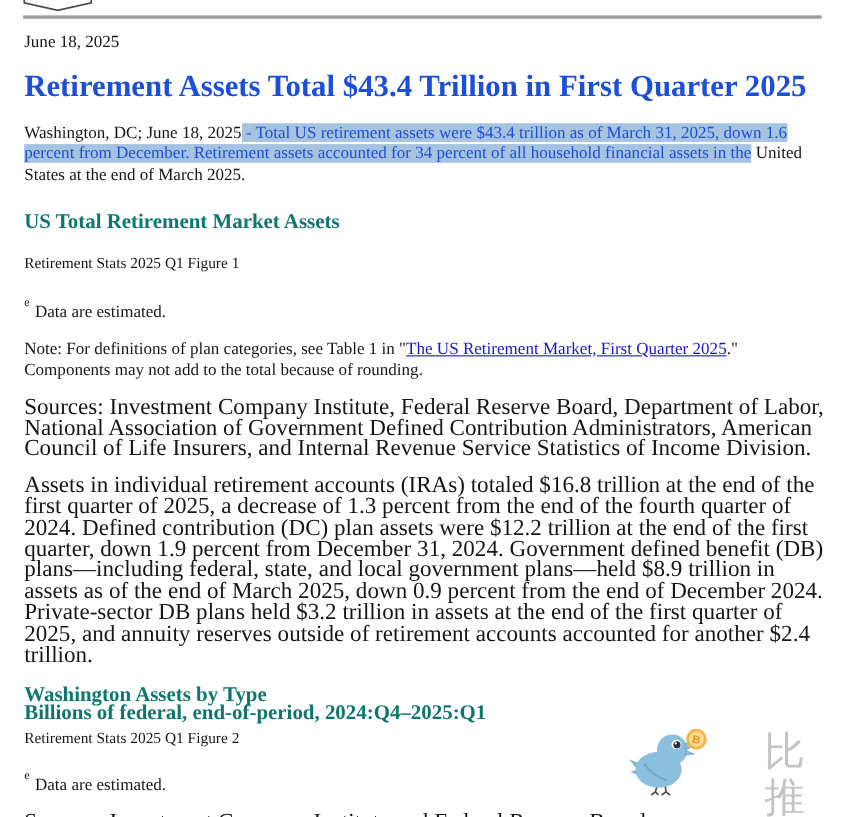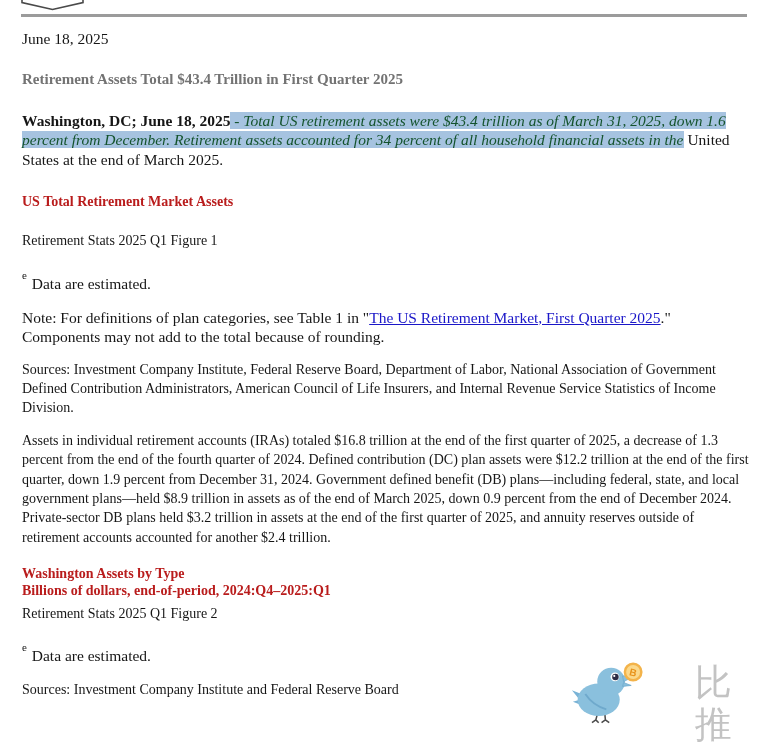--- a/index.html
+++ b/index.html
@@ -25,42 +25,41 @@
     background: var(--color-rule, #9b9b9b);
   }
   p { margin: 0; }
   .date {
     margin: 12px 0 0 22px;
     font-size: 15.5px;
     line-height: 19px;
   }
   .title {
     margin: 17px 23px 0 22px;
-    font-size: 15px;
+    font-size: 28px;
     line-height: 28px;
     font-weight: bold;
-    color: #737373;
+    color: #1d4ed8;
   }
   .lead {
     margin: 18px 22px 0 22px;
     font-size: 15.5px;
     line-height: 19.4px;
   }
-  .lead b { font-weight: bold; }
+  .lead b { font-weight: normal; }
   .hl {
     background: var(--color-highlight, #a6c3e0);
-    color: #14532d;
-    font-style: italic;
+    color: #1d4ed8;
   }
   .subhead {
     margin: 25px 22px 0 22px;
-    font-size: 14px;
+    font-size: 19px;
     line-height: 16.5px;
     font-weight: bold;
-    color: #b91c1c;
+    color: #0f766e;
   }
   .caption {
     margin: 20px 0 0 22px;
     font-size: 14px;
     line-height: 19.4px;
   }
   .estimate {
     margin: 20px 0 0 22px;
     font-size: 15.5px;
     line-height: 19.4px;
@@ -75,21 +74,21 @@
     margin: 14px 22px 0 22px;
     font-size: 15.5px;
     line-height: 19.4px;
   }
   .note a {
     color: var(--color-link, #1a16c8);
     text-decoration: underline;
   }
   .para {
     margin: 13px 22px 0 22px;
-    font-size: 14px;
+    font-size: 21px;
     line-height: 19.4px;
     font-family: Liberation Serif, serif;
   }
   .subhead2 { margin-top: 19px; }
   .caption2 { margin-top: 5px; }
   .estimate2 { margin-top: 18px; }
   .sources2 { margin-top: 15px; }
   .watermark {
     position: absolute;
     left: 570px;
@@ -136,21 +135,21 @@
   <p class="caption">Retirement Stats 2025 Q1 Figure 1</p>
 
   <p class="estimate"><sup>e</sup><span> Data are estimated.</span></p>
 
   <p class="note"><span>Note: For definitions of plan categories, see Table 1 in "</span><a href="#">The US Retirement Market, First Quarter 2025</a><span>." Components may not add to the total because of rounding.</span></p>
 
   <p class="para">Sources: Investment Company Institute, Federal Reserve Board, Department of Labor, National Association of Government Defined Contribution Administrators, American Council of Life Insurers, and Internal Revenue Service Statistics of Income Division.</p>
 
   <p class="para">Assets in individual retirement accounts (IRAs) totaled $16.8 trillion at the end of the first quarter of 2025, a decrease of 1.3 percent from the end of the fourth quarter of 2024. Defined contribution (DC) plan assets were $12.2 trillion at the end of the first quarter, down 1.9 percent from December 31, 2024. Government defined benefit (DB) plans—including federal, state, and local government plans—held $8.9 trillion in assets as of the end of March 2025, down 0.9 percent from the end of December 2024. Private-sector DB plans held $3.2 trillion in assets at the end of the first quarter of 2025, and annuity reserves outside of retirement accounts accounted for another $2.4 trillion.</p>
 
-  <p class="subhead subhead2"><span>Washington Assets by Type</span><br><span>Billions of dollars, end-of-period, 2024:Q4–2025:Q1</span></p>
+  <p class="subhead subhead2"><span>Washington Assets by Type</span><br><span>Billions of federal, end-of-period, 2024:Q4–2025:Q1</span></p>
 
   <p class="caption caption2">Retirement Stats 2025 Q1 Figure 2</p>
 
   <p class="estimate estimate2"><sup>e</sup><span> Data are estimated.</span></p>
 
   <p class="para sources2">Sources: Investment Company Institute and Federal Reserve Board</p>
 
   <div class="watermark">
     <svg width="76" height="66" viewBox="0 0 76 66">
 

